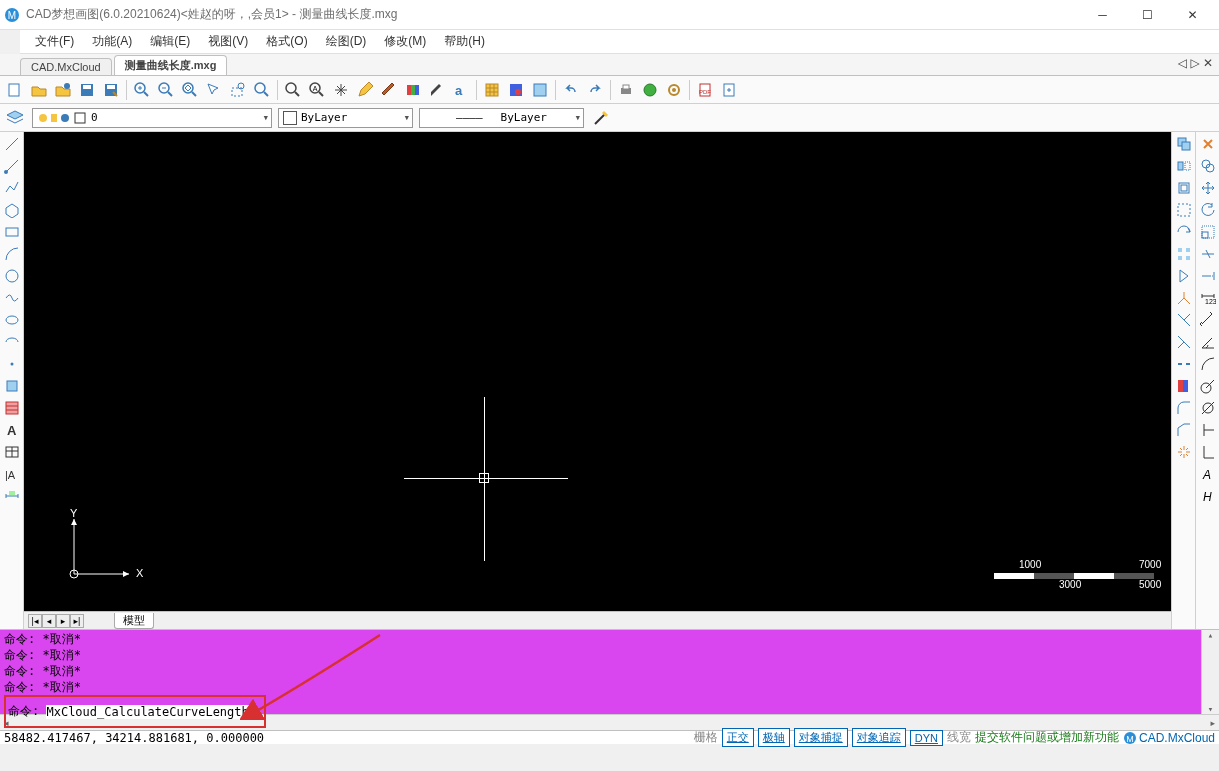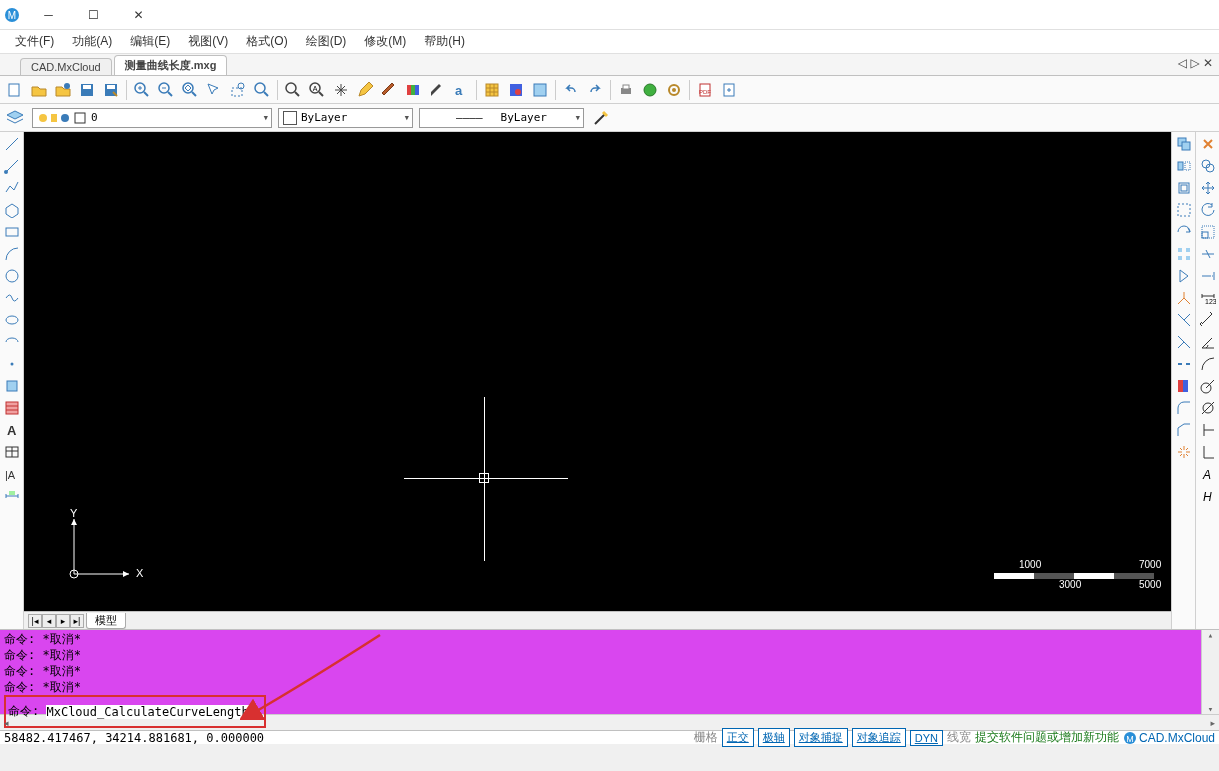--- a/index.html
+++ b/index.html
@@ -36,20 +36,21 @@
 
 
 .menubar {
   height: 24px;
   background: #fff;
   display: flex;
   align-items: center;
   padding: 0 8px;
   gap: 4px;
   border-bottom: 1px solid #e0e0e0;
+  margin-left: 20px;
 }
 .menubar .menu-item { padding: 2px 6px; color: #333; border: 1px solid transparent; border-radius: 2px; }
 
 
 .doctabs {
   height: 22px;
   background: #f5f5f5;
   display: flex;
   align-items: flex-end;
   padding: 0 10px 0 20px;
@@ -171,21 +172,21 @@
   height: 18px;
   background: #f0f0f0;
   display: flex;
   align-items: center;
   padding: 0 4px;
   font-size: 11px;
   border-top: 1px solid #c0c0c0;
 }
 .mtab-nav { display: flex; gap: 0; margin-right: 2px; }
 .mtab-nav div { width: 14px; height: 14px; border: 1px solid #aaa; display: flex; align-items: center; justify-content: center; font-size: 9px; background: #eee; }
-.mtab { padding: 0 8px; border: 1px solid #aaa; border-top: none; border-radius: 0 0 3px 3px; background: #fff; }
+.mtab { padding: 0 8px; border: 1px solid #aaa; border-top: none; border-radius: 0 0 3px 3px; background: #fff; margin-left: 28px; }
 
 
 .arrow-svg {
   position: absolute;
   top: 630px; left: 240px;
   width: 150px; height: 90px;
   pointer-events: none;
   z-index: 10;
 }
 
@@ -259,20 +260,21 @@
 .svg-ico { display: block; }
 </style>
 </head>
 <body>
 
 <div class="titlebar">
   <svg class="app-icon svg-ico" viewBox="0 0 16 16">
       <circle cx="8" cy="8" r="7" fill="#2a8fd8"></circle>
       <text x="8" y="12" font-size="10" text-anchor="middle" fill="#fff">M</text>
     </svg>
+  <div class="title">CAD梦想画图(6.0.20210624)&lt;姓赵的呀，,会员1&gt; - 测量曲线长度.mxg</div>
   <div class="window-controls">
     <div>─</div>
     <div>☐</div>
     <div class="close">✕</div>
   </div>
 </div>
 
 <div class="menubar">
   <div class="menu-item">文件(F)</div>
   <div class="menu-item">功能(A)</div>

